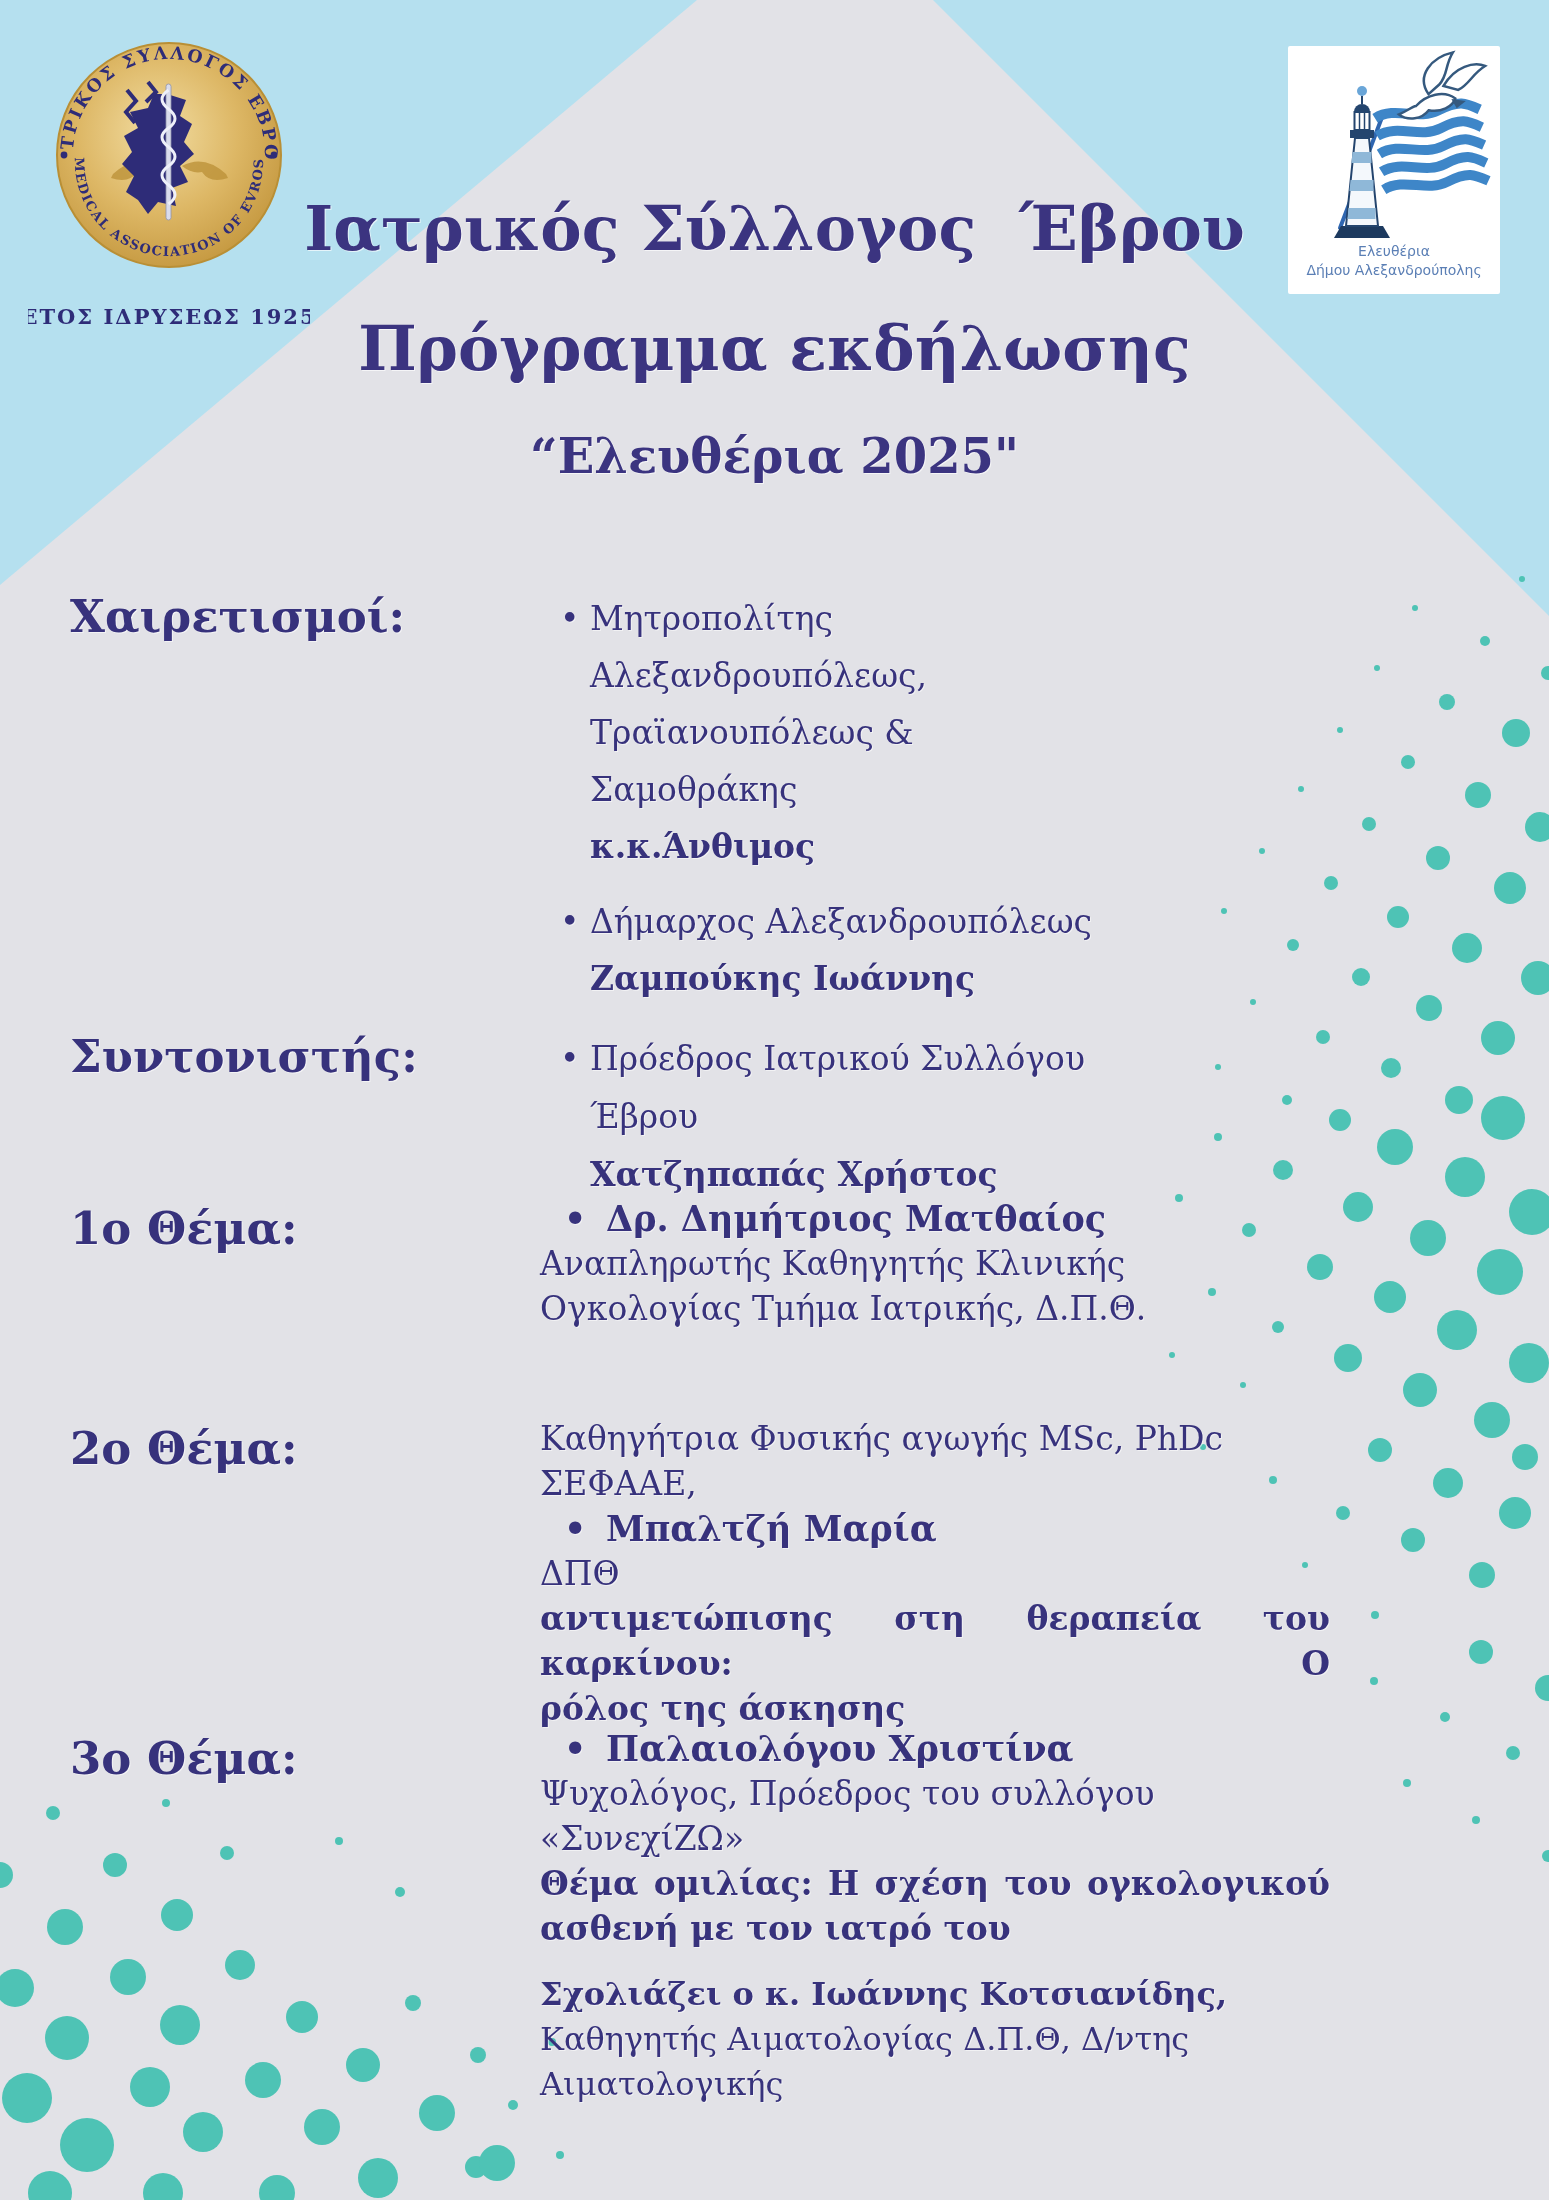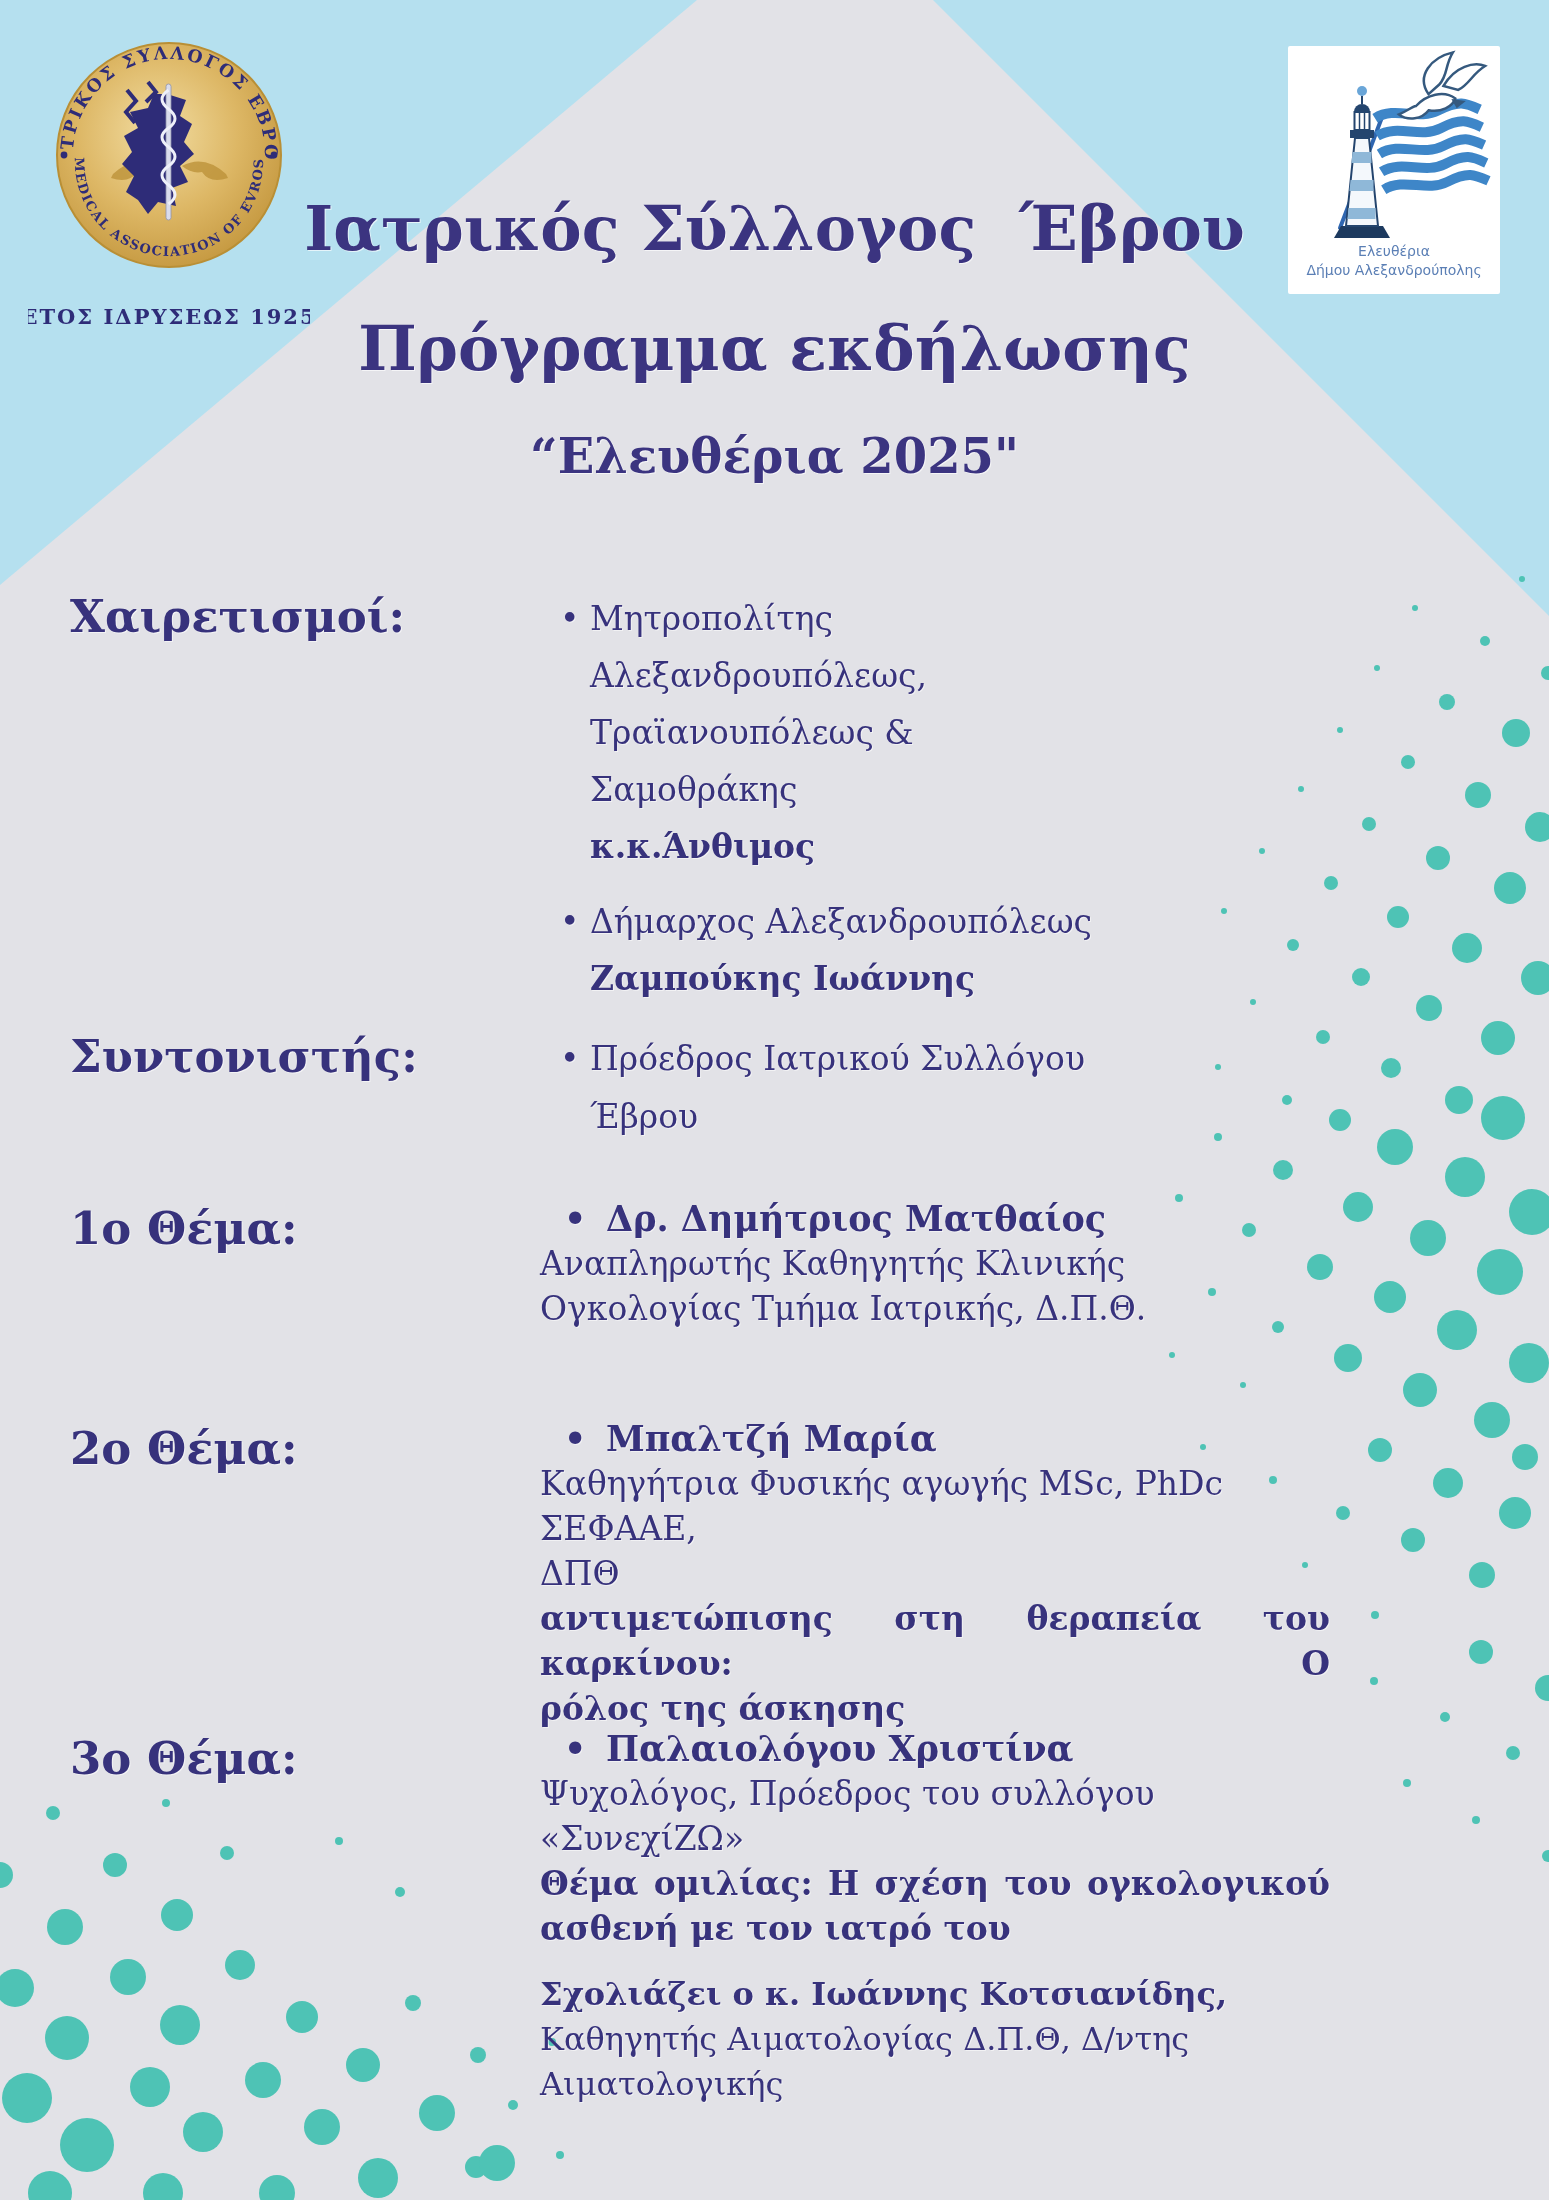--- a/index.html
+++ b/index.html
@@ -259,39 +259,40 @@
             <div class="line bullet">Δήμαρχος Αλεξανδρουπόλεως</div>
             <div class="line bold">Ζαμπούκης Ιωάννης</div>
           </div>
         </div>
       </div>
       <div class="section s1 size-a">
         <div class="sec-label">Συντονιστής:</div>
         <div class="sec-content">
           <div class="item">
             <div class="line bullet">Πρόεδρος Ιατρικού Συλλόγου Έβρου</div>
+            <div class="line bold">Χατζηπαπάς Χρήστος</div>
           </div>
         </div>
       </div>
       <div class="section s2 size-b">
         <div class="sec-label">1ο Θέμα:</div>
         <div class="sec-content">
           <div class="item">
             <div class="line bold bullet">Δρ. Δημήτριος Ματθαίος</div>
             <div class="line">Αναπληρωτής Καθηγητής Κλινικής</div>
             <div class="line">Ογκολογίας Τμήμα Ιατρικής, Δ.Π.Θ.</div>
           </div>
         </div>
       </div>
       <div class="section s3 size-b">
         <div class="sec-label">2ο Θέμα:</div>
         <div class="sec-content">
           <div class="item">
+            <div class="line">Καθηγήτρια Φυσικής αγωγής MSc, PhDc ΣΕΦΑΑΕ,</div>
             <div class="line bold bullet">Μπαλτζή Μαρία</div>
-            <div class="line">Καθηγήτρια Φυσικής αγωγής MSc, PhDc ΣΕΦΑΑΕ,</div>
             <div class="line">ΔΠΘ</div>
             <div class="line bold justify">αντιμετώπισης στη θεραπεία του καρκίνου: Ο</div>
             <div class="line bold">ρόλος της άσκησης</div>
           </div>
         </div>
       </div>
       <div class="section s4 size-b">
         <div class="sec-label">3ο Θέμα:</div>
         <div class="sec-content">
           <div class="item">

